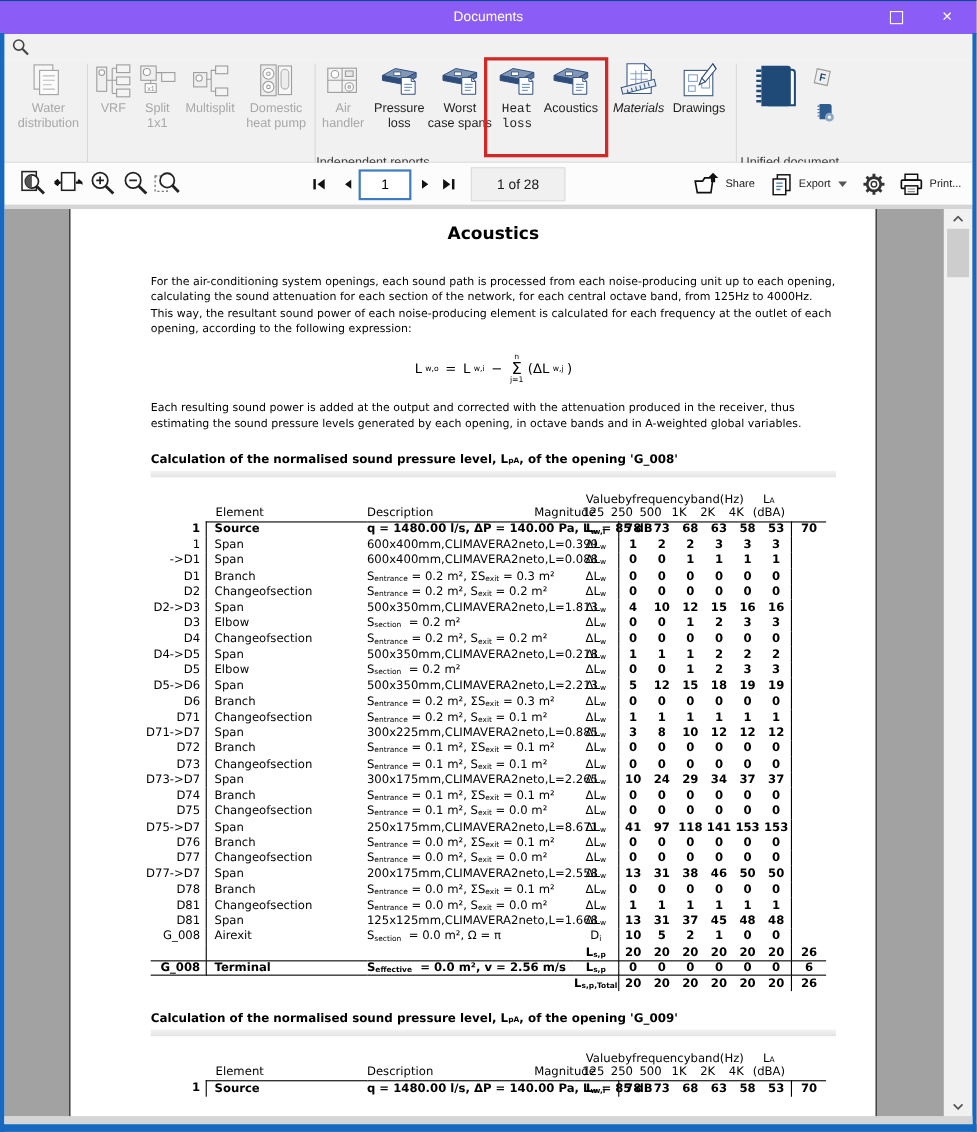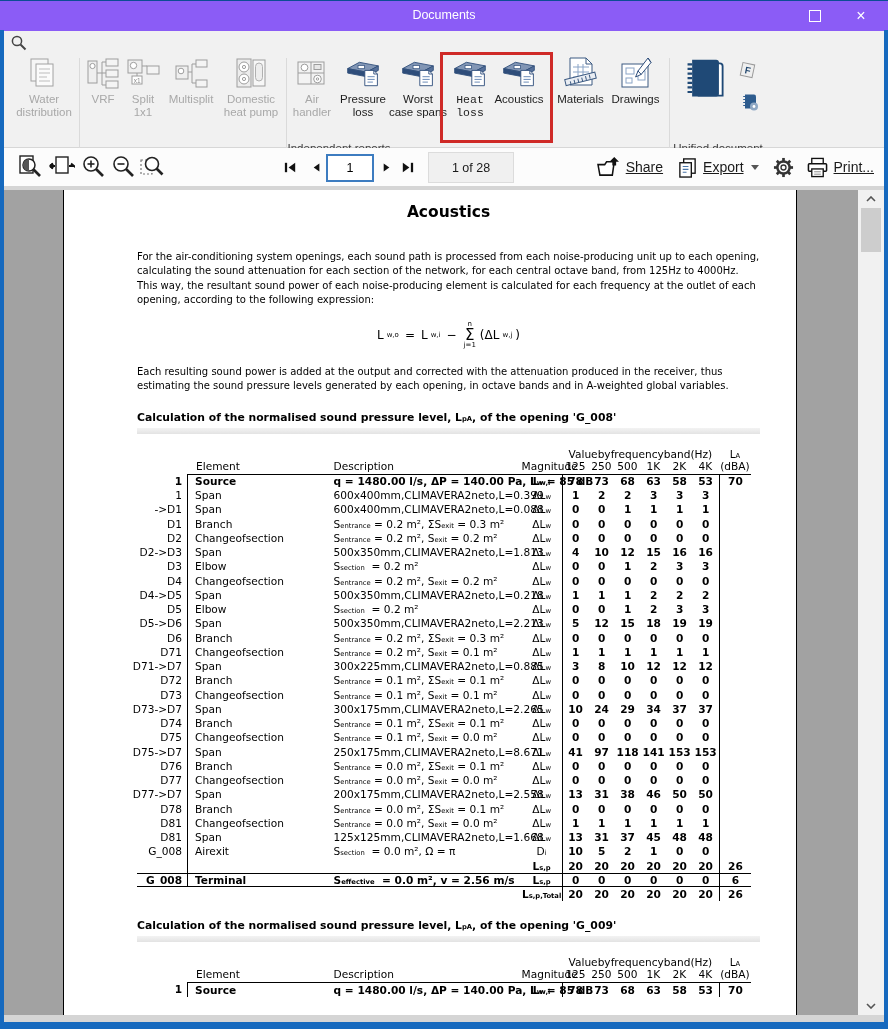--- a/index.html
+++ b/index.html
@@ -33,21 +33,21 @@
   
   .vtoolbar{position:absolute;left:4px;top:148px;width:880px;height:38px;background:#fcfcfc;}
   .graystrip1{position:absolute;left:4px;top:186px;width:880px;height:4px;background:#d5d5d5;}
   .tbtn{position:absolute;top:5px;width:28px;height:28px;display:flex;align-items:center;justify-content:center;}
   .tbtn svg{width:26px;height:26px;}
   .navbtn{position:absolute;top:9px;width:20px;height:20px;display:flex;align-items:center;justify-content:center;}
   .page-input{position:absolute;left:322px;top:6px;width:44px;height:24px;border:2px solid #3d7cc0;background:#fff;
       font-size:12.5px;text-align:center;font-family:inherit;padding:0;}
   .countbox{position:absolute;left:424px;top:4px;width:84px;height:29px;background:#f0f0f0;border:1px solid #dcdcdc;
       display:flex;align-items:center;justify-content:center;font-size:12.5px;color:#1a1a1a;}
-  .tools-right{position:absolute;right:10px;top:0;height:38px;display:flex;align-items:center;gap:6px;font-size:14px;color:#1a1a1a;text-decoration:underline;}
+  .tools-right{position:absolute;right:10px;top:0;height:38px;display:flex;align-items:center;gap:6px;font-size:10px;color:#1a1a1a;}
   .tool-item{display:flex;align-items:center;gap:5px;}
   .caret-down{width:0;height:0;border-left:4px solid transparent;border-right:4px solid transparent;border-top:5px solid #555;display:inline-block;margin-left:2px;}
 
   
   .docarea{position:absolute;left:4px;top:190px;width:880px;height:825px;background:#a2a2a2;overflow:hidden;}
   .page{position:absolute;left:59px;top:0;width:734px;height:825px;background:#fff;border-left:1px solid #000;border-right:1px solid #000;
         box-sizing:border-box;padding:0 36px 0 73px;overflow:hidden;color:#000;}
   .doc-title{margin-top:13px;text-align:center;font-size:15.5px;font-weight:bold;font-family:"DejaVu Sans",sans-serif;}
   .para{margin-top:29px;font-size:10px;line-height:14.3px;font-family:"DejaVu Sans",sans-serif;}
   .para2{margin-top:16px;}
@@ -62,21 +62,21 @@
   .sec-title{font-size:10.8px;font-weight:bold;font-family:"DejaVu Sans",sans-serif;white-space:nowrap;}
   .sec-title .sb{font-size:6.8px;}
   .sec-bar{margin-top:4px;height:6px;background:linear-gradient(#f3f3f3,#e3e3e3);}
   .sb{font-size:6.8px;}
 
   
   .atable{margin-top:8px;font-family:"DejaVu Sans",sans-serif;}
   .thead{display:flex;align-items:flex-end;font-size:10.6px;height:30px;padding-bottom:2px;}
   .h-label{width:50px;}
   .h-type{width:146.6px;padding-left:9px;box-sizing:border-box;}
-  .h-desc{width:188px;}
+  .h-desc{width:152px;}
   .h-mag{width:40px;text-align:center;white-space:nowrap;}
   .h-vals{width:157.6px;display:flex;flex-direction:column;align-items:center;}
   .h-freqrow{display:flex;}
   .h-freqrow span{width:26px;text-align:center;}
   .h-la{width:31.6px;display:flex;flex-direction:column;align-items:center;}
   .trow{display:flex;height:14.25px;font-size:10.6px;}
   .trow>*{display:flex;align-items:center;box-sizing:border-box;}
   .c-label{width:50px;justify-content:flex-end;padding-right:5px;white-space:nowrap;}
   .c-type{width:146.6px;padding-left:7px;border-left:1.6px solid #000;white-space:nowrap;}
   .c-desc{width:188px;white-space:nowrap;}
@@ -229,21 +229,21 @@
               <path d="M3 12 L16 5 L37 9 L24 16 Z" fill="#8296b5" stroke="#31507c"></path>
               <path d="M3 12 L24 16 L24 21 L3 17 Z" fill="#2e4d7a" stroke="#31507c"></path>
               <path d="M24 16 L37 9 L37 14 L24 21 Z" fill="#56709a" stroke="#31507c"></path>
               <rect x="14.5" y="8.5" width="7" height="3.6" fill="#fff" stroke="#31507c" stroke-width=".8"></rect>
               <path d="M22 14 h10 l4 4 v13 h-14 z" fill="#fff" stroke="#2e4d7a"></path>
               <path d="M32 14 v4 h4" fill="none" stroke="#2e4d7a"></path>
               <path d="M25 21h8M25 24h8M25 27h6" stroke="#5b7fb0" fill="none"></path>
             </svg></div>
           <div class="rlabel">Acoustics</div>
         </div>
-        <div class="rbtn" style="left: 549px; width: 55px;">
+        <div class="rbtn" style="left: 549px; width: 55px; font-style: italic;">
           <div class="ricon"><svg viewBox="0 0 36 36">
               <path d="M7 2 h16 l6 6 v21 h-22 z" fill="#fff" stroke="#3c5a82"></path>
               <path d="M23 2 v6 h6" fill="none" stroke="#3c5a82"></path>
               <path d="M10 11h16M10 16h16M10 21h16M15 8v16M20 8v16" stroke="#8aa4c6" fill="none"></path>
               <g transform="rotate(-14 17 23)">
                 <rect x="2" y="20" width="31" height="6" fill="#e9edf3" stroke="#3c5a82"></rect>
                 <path d="M7 23v3M11 22.5v3.5M15 22v4M19 22v4M23 21.5v4M27 21v4" stroke="#3c5a82" fill="none"></path>
               </g>
             </svg></div>
           <div class="rlabel">Materials</div>

